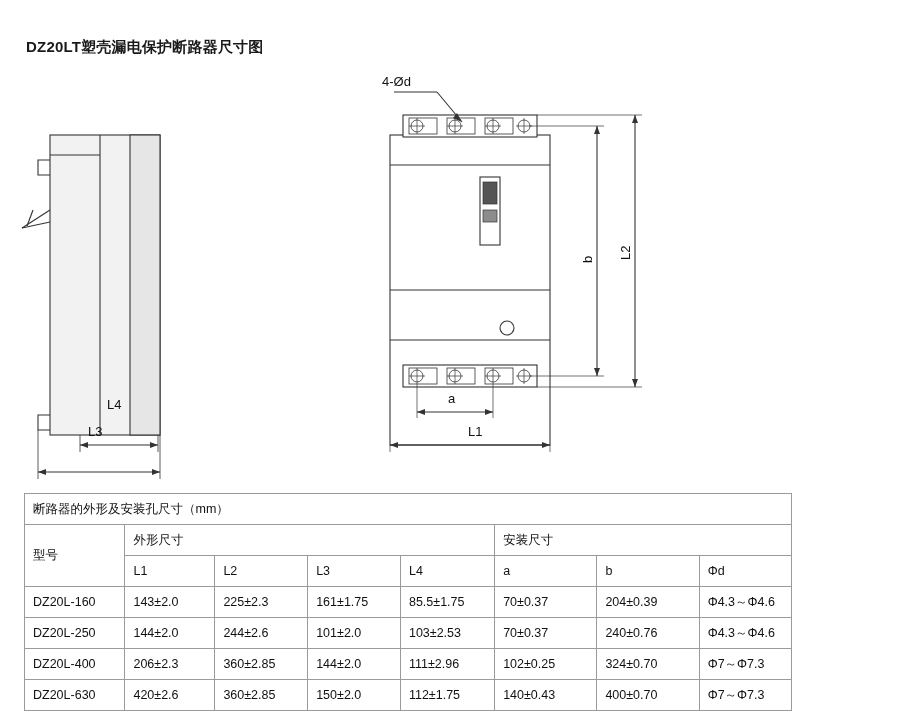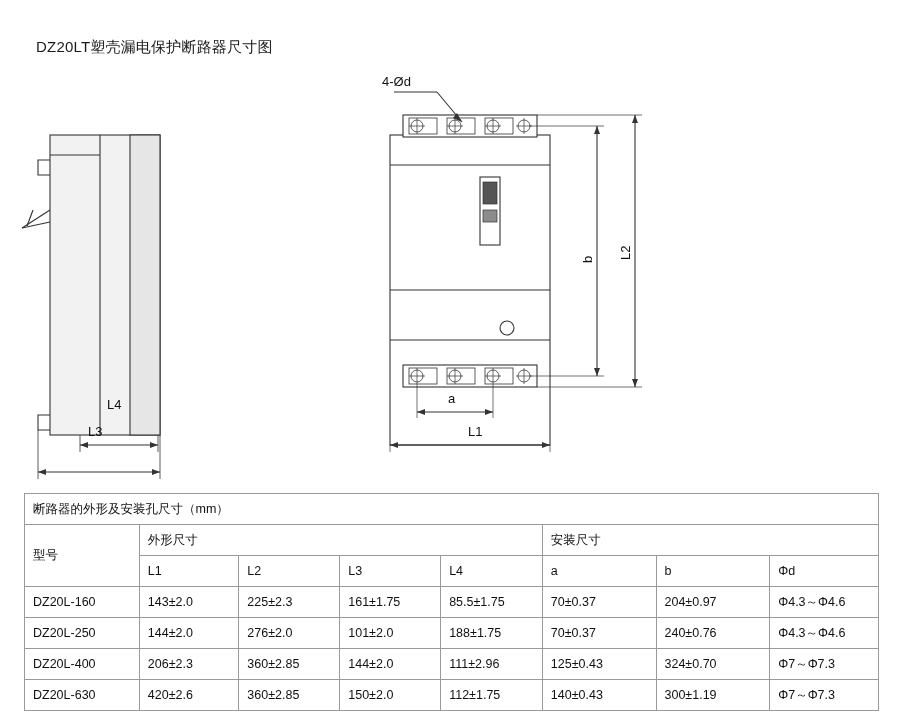--- a/index.html
+++ b/index.html
@@ -12,24 +12,24 @@
     height: 718px;
     position: relative;
     font-family: "Liberation Sans", sans-serif;
     color: #000000;
     overflow: hidden;
   }
 
   
   .page-title {
     position: absolute;
-    left: 36px;
+    left: 26px;
     top: 38px;
     font-size: 15px;
-    font-weight: normal;
+    font-weight: bold;
     letter-spacing: 0.2px;
     color: #1a1a1a;
   }
 
   
   .drawing {
     position: absolute;
     left: 0;
     top: 60px;
     width: 900px;
@@ -51,21 +51,21 @@
     white-space: nowrap;
     transform: rotate(-90deg);
     transform-origin: left top;
   }
 
   
   .spec-table {
     position: absolute;
     left: 24px;
     top: 493px;
-    width: 855px;
+    width: 768px;
     border-collapse: collapse;
     font-size: 12.5px;
     color: #111;
   }
   .spec-table td, .spec-table th {
     border: 1px solid #9a9a9a;
     padding: 6px 8px;
     text-align: left;
     font-weight: normal;
     height: 18px;
@@ -253,47 +253,47 @@
       <td class="col-ab">Φd</td>
     </tr>
 
     <tr>
       <td>DZ20L-160</td>
       <td>143±2.0</td>
       <td>225±2.3</td>
       <td>161±1.75</td>
       <td>85.5±1.75</td>
       <td>70±0.37</td>
-      <td>204±0.97</td>
+      <td>204±0.39</td>
       <td>Φ4.3～Φ4.6</td>
     </tr>
     <tr>
       <td>DZ20L-250</td>
       <td>144±2.0</td>
-      <td>276±2.0</td>
+      <td>244±2.6</td>
       <td>101±2.0</td>
-      <td>188±1.75</td>
+      <td>103±2.53</td>
       <td>70±0.37</td>
       <td>240±0.76</td>
       <td>Φ4.3～Φ4.6</td>
     </tr>
     <tr>
       <td>DZ20L-400</td>
       <td>206±2.3</td>
       <td>360±2.85</td>
       <td>144±2.0</td>
       <td>111±2.96</td>
-      <td>125±0.43</td>
+      <td>102±0.25</td>
       <td>324±0.70</td>
       <td>Φ7～Φ7.3</td>
     </tr>
     <tr>
       <td>DZ20L-630</td>
       <td>420±2.6</td>
       <td>360±2.85</td>
       <td>150±2.0</td>
       <td>112±1.75</td>
       <td>140±0.43</td>
-      <td>300±1.19</td>
+      <td>400±0.70</td>
       <td>Φ7～Φ7.3</td>
     </tr>
   </tbody>
 </table>
 
 </body></html>

